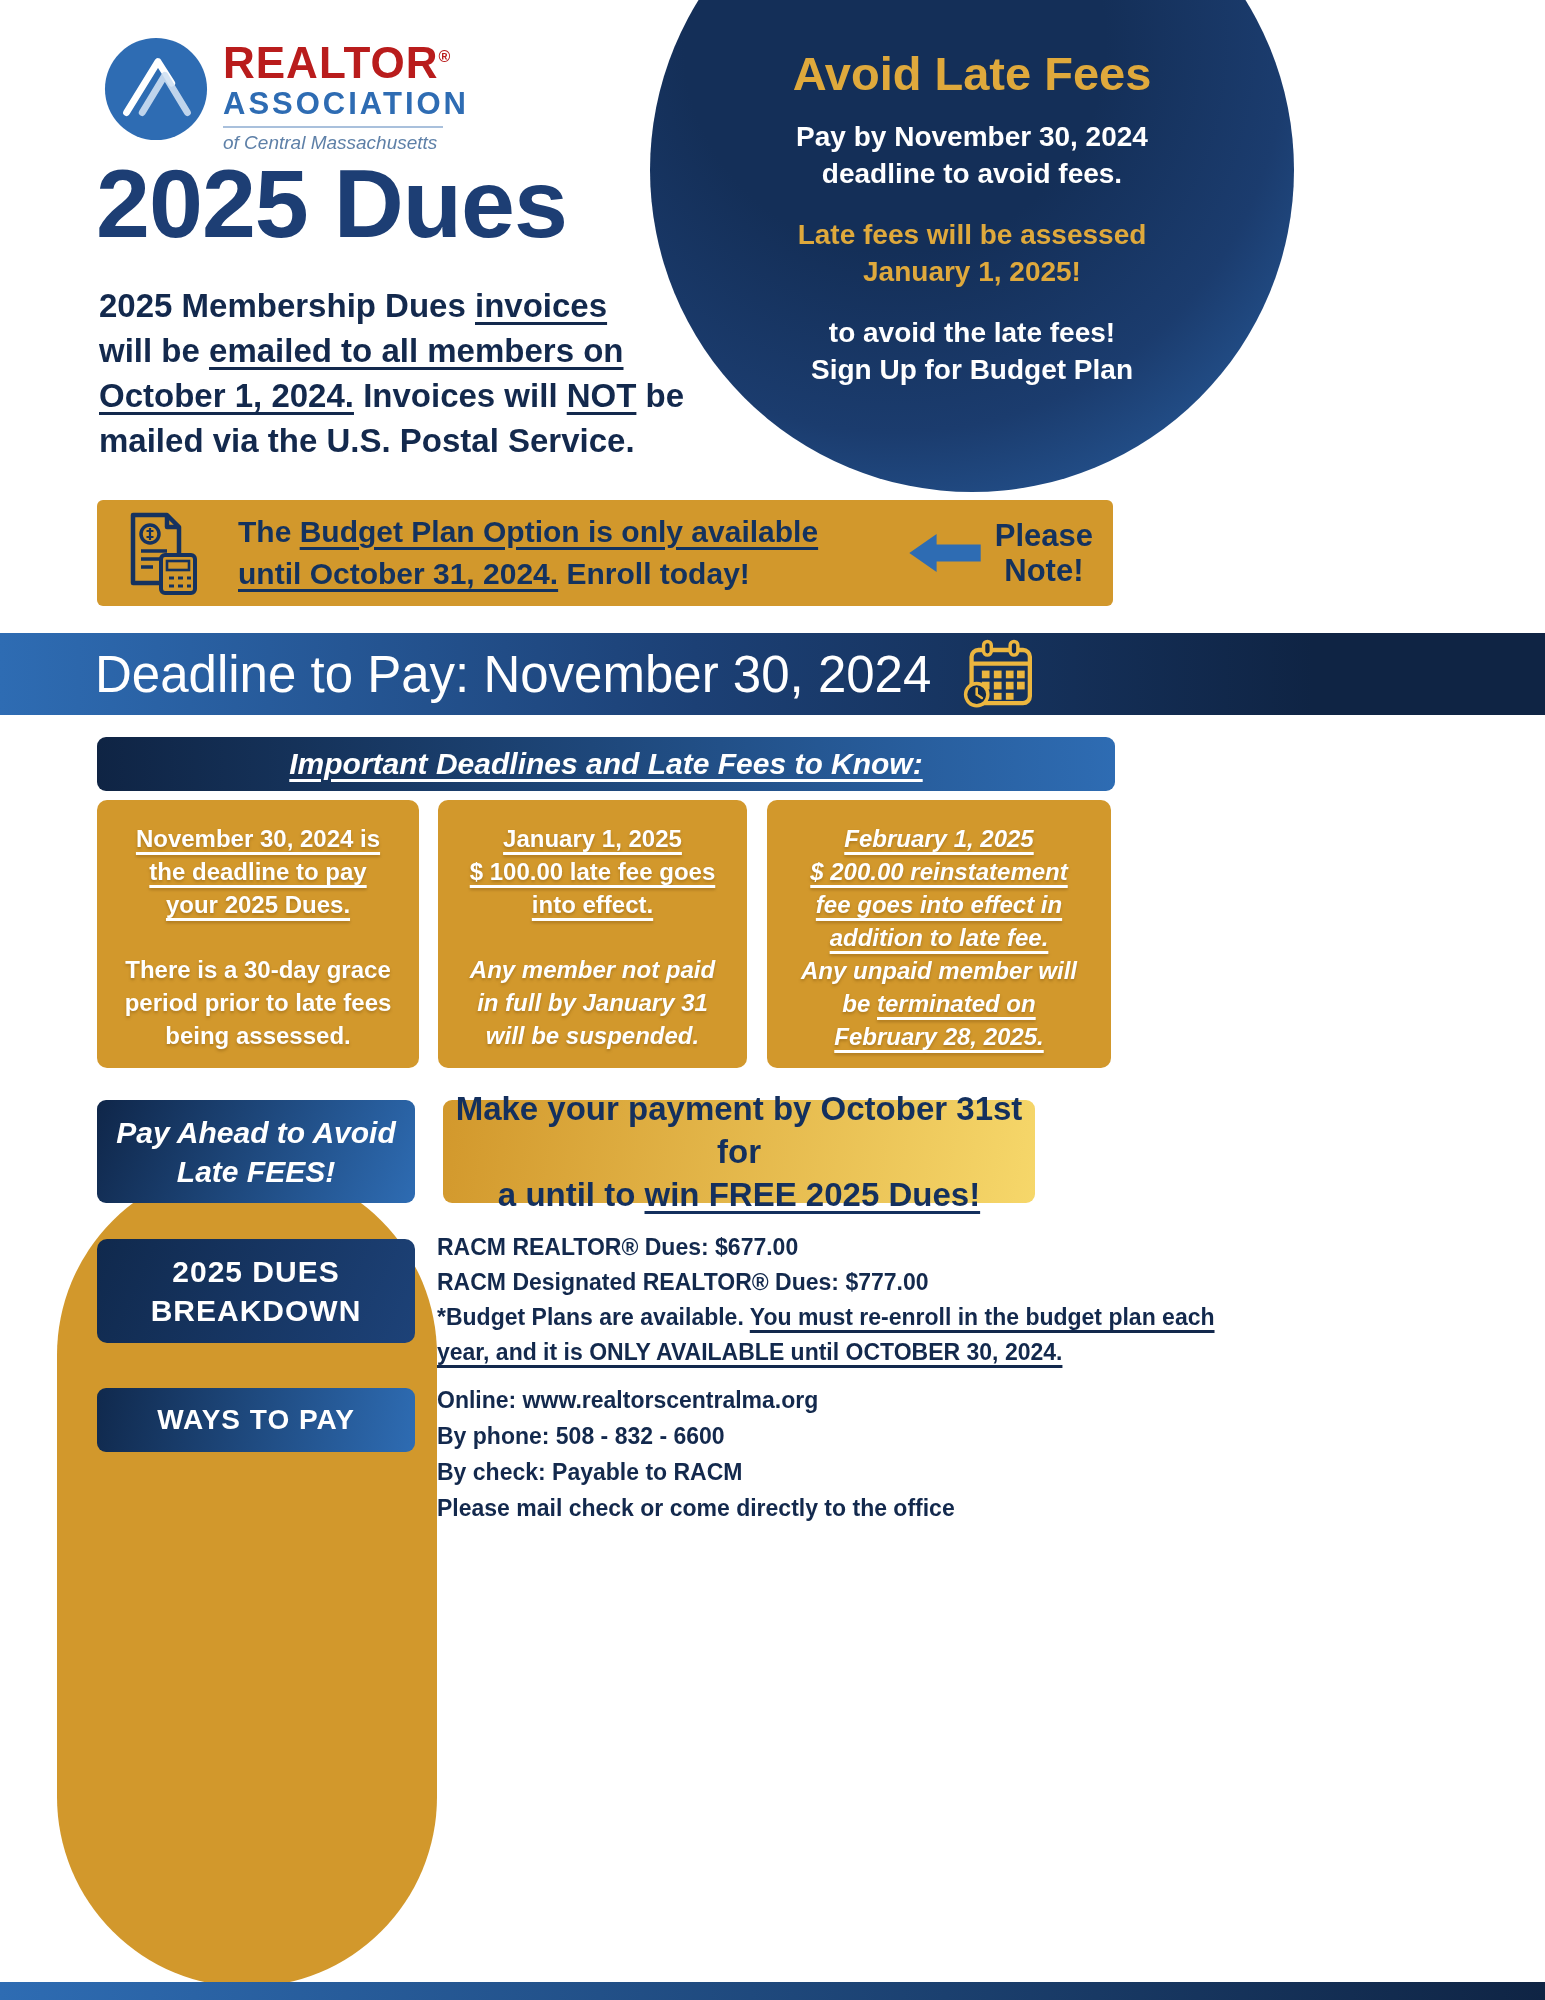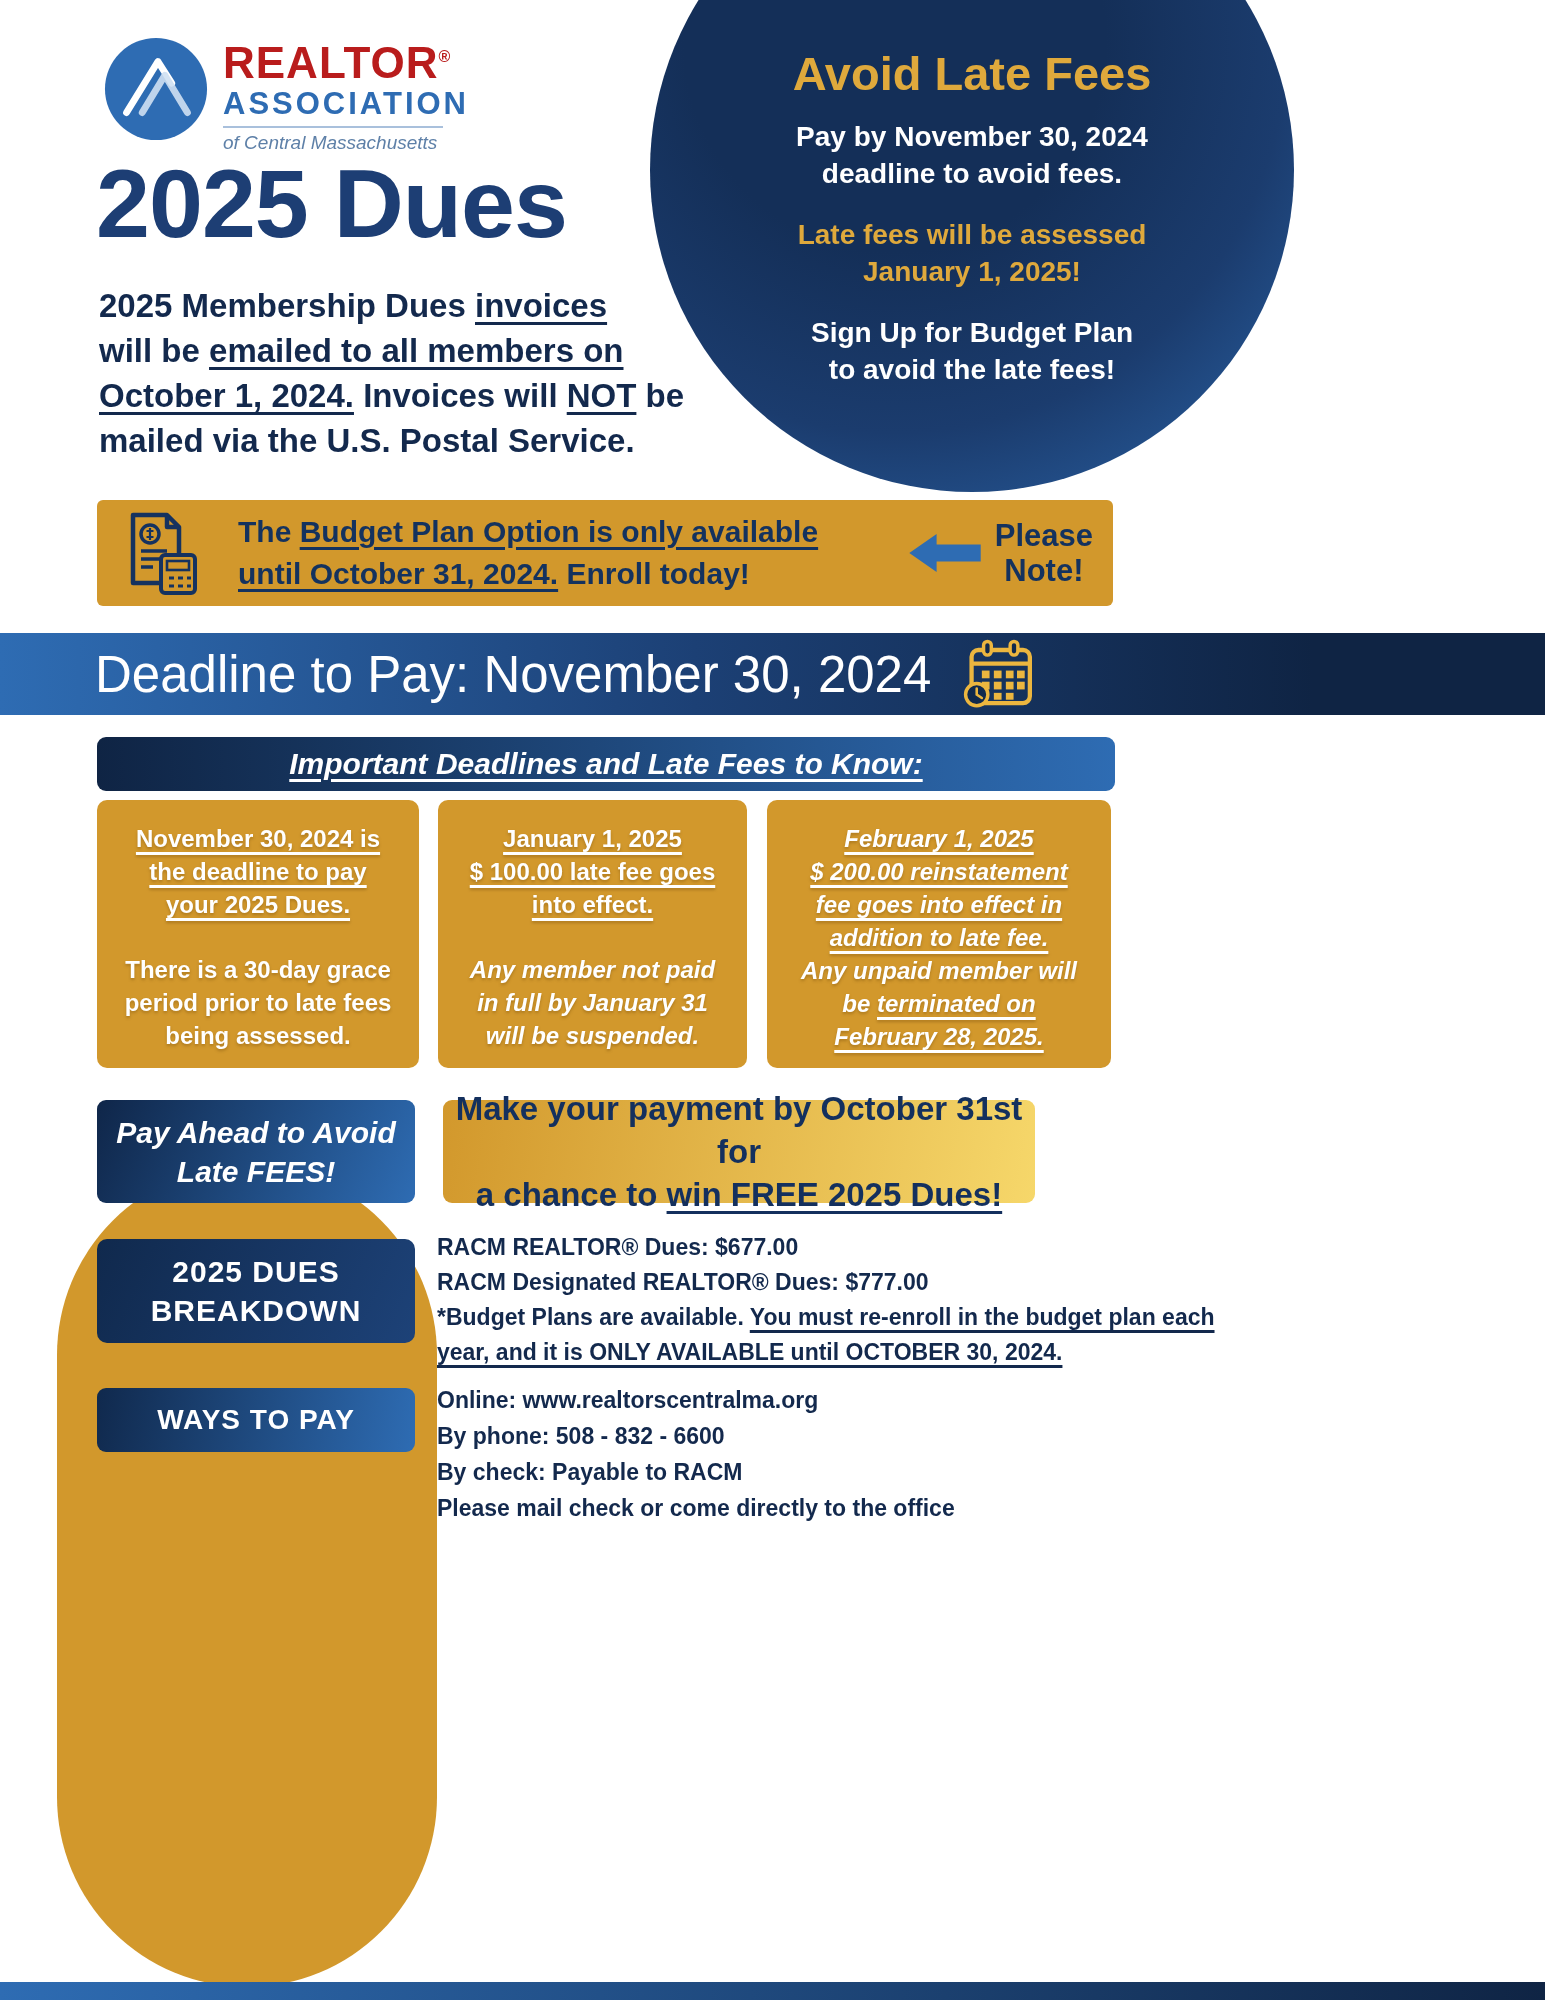--- a/index.html
+++ b/index.html
@@ -134,22 +134,22 @@
       <div class="bubble-title">Avoid Late Fees</div>
       <div class="bubble-p">
         <div>Pay by November 30, 2024</div>
           <div>deadline  to avoid fees.</div>
       </div>
       <div class="bubble-p goldtext">
         <div>Late fees will be assessed</div>
           <div>January 1, 2025!</div>
       </div>
       <div class="bubble-p last">
-        <div>Sign Up for Budget Plan</div>
-          <div>to avoid the late fees!</div>
+        <div>to avoid the late fees!</div>
+          <div>Sign Up for Budget Plan</div>
       </div>
     </div>
   </div>
 
   <div class="note-banner">
     <span class="note-icon">
       <svg viewBox="0 0 84 84">
         <path d="M16 4 h34 l12 12 v56 h-46 z" fill="none" stroke="#15325f" stroke-width="4.5" stroke-linejoin="round"></path>
         <path d="M50 4 v12 h12" fill="none" stroke="#15325f" stroke-width="4.5" stroke-linejoin="round"></path>
         <circle cx="33" cy="23" r="9" fill="none" stroke="#15325f" stroke-width="3.5"></circle>
@@ -245,21 +245,21 @@
     </div>
   </div>
 
   <div class="pay-ahead">
     <div>Pay Ahead to Avoid</div>
     <div>Late FEES!</div>
   </div>
 
   <div class="win-banner">
     <div>Make your payment by October 31st for</div>
-    <div><span>a chance to </span><span class="u">win FREE 2025 Dues!</span></div>
+    <div><span>a until to </span><span class="u">win FREE 2025 Dues!</span></div>
   </div>
 
   <div class="bd-card">
     <div>2025 DUES</div>
     <div>BREAKDOWN</div>
   </div>
   <div class="bd-text">
     <div><span>RACM REALTOR® Dues: $677.00</span></div>
     <div><span>RACM Designated REALTOR® Dues: $777.00</span></div>
     <div><span>*Budget Plans are available. </span><span class="u">You must re-enroll in the budget plan each</span></div>

